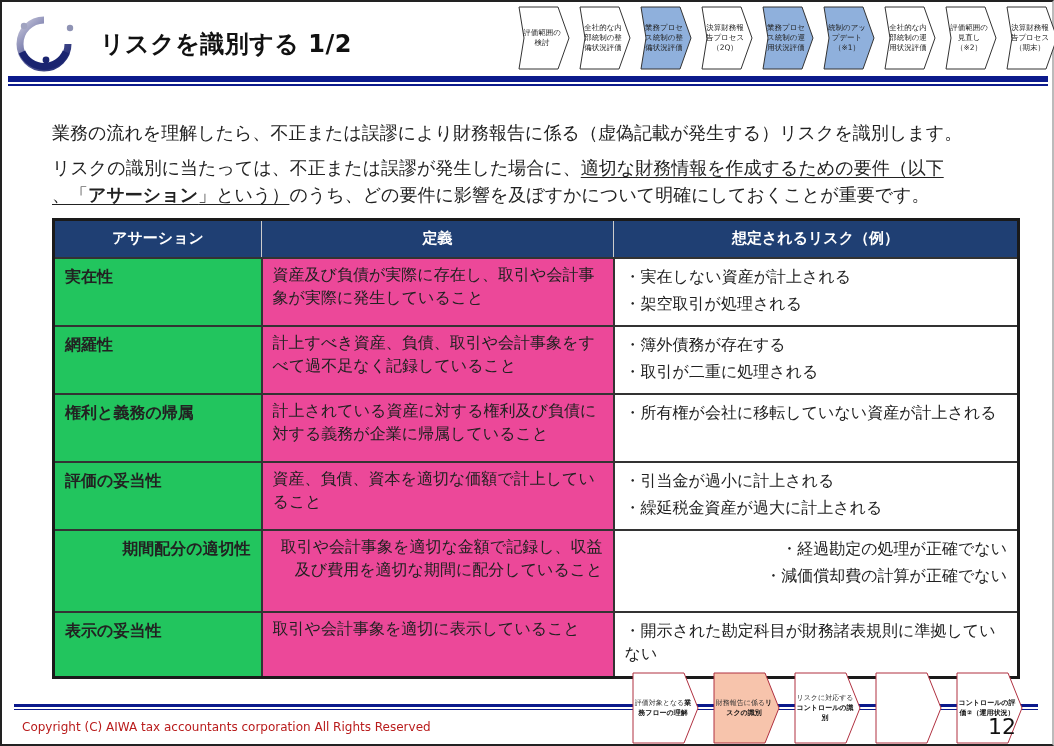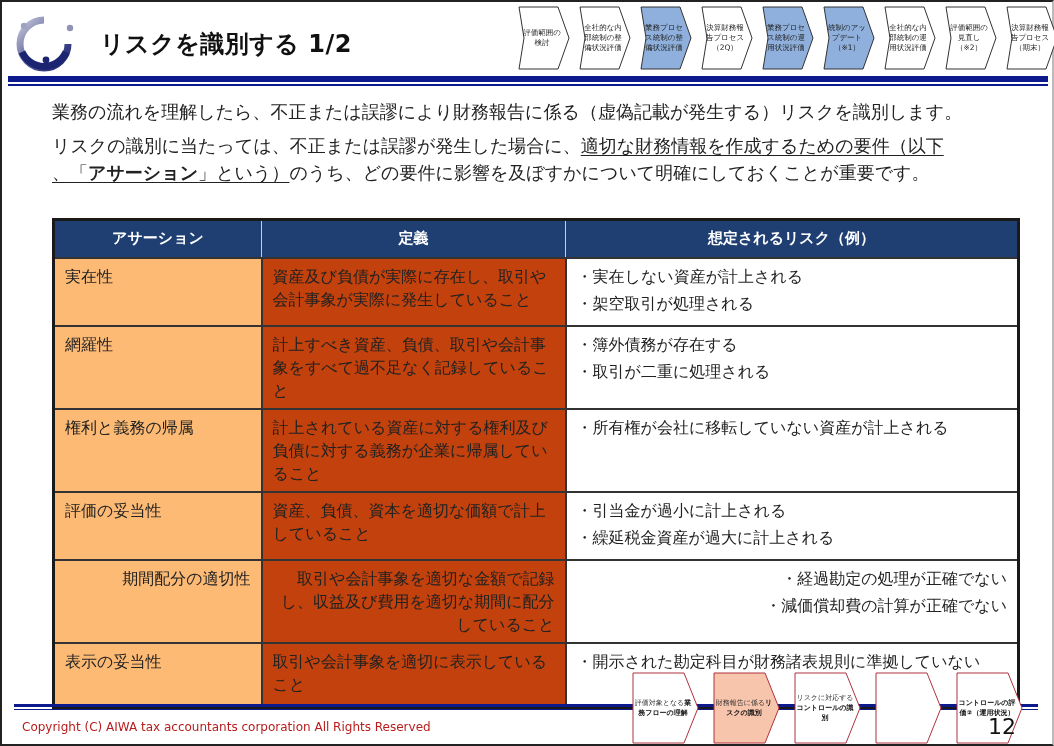--- a/index.html
+++ b/index.html
@@ -15,33 +15,33 @@
   .rule-top { position: absolute; left: 8px; top: 76px; width: 1040px; height: 6px; background: #0c1a8c; }
   .rule-top-thin { position: absolute; left: 8px; top: 84px; width: 1040px; height: 2px; background: #0c1a8c; }
 
   
   .steps { position: absolute; left: 518px; top: 6px; height: 66px; display: flex; gap: 9px; }
   .step { position: relative; width: 52px; height: 64px; }
   .step svg { position: absolute; left: 0; top: 0; }
   .step .lbl { position: absolute; left: 3px; top: 0; width: 42px; height: 64px; display: flex; align-items: center; justify-content: center; text-align: center; font-size: 7.5px; line-height: 10px; color: #222; }
 
   
-  .intro { position: absolute; left: 52px; top: 100px; width: 980px; font-size: 18px; line-height: 26px; color: #222; font-family: Liberation Mono, monospace; }
+  .intro { position: absolute; left: 52px; top: 120px; width: 980px; font-size: 18px; line-height: 26px; color: #222; }
   .intro p { margin-bottom: 8px; white-space: nowrap; }
   .intro .p2 { line-height: 27px; }
   .u { text-decoration: underline; text-underline-offset: 3px; margin-top: 23px; }
   .b { font-weight: bold; }
 
   
   .tbl { position: absolute; left: 52px; top: 218px; width: 968px; border-collapse: collapse; border: 3px solid #1a1a1a; }
   .tbl th { background: #1f3f73; color: #fff; font-size: 15px; font-weight: bold; height: 38px; border: 1px solid #1a1a1a; border-right: 1px solid #ccc; }
   .tbl th:last-child { border-right: 1px solid #1a1a1a; }
   .tbl td { border: 2px solid #333; vertical-align: top; font-size: 16px; line-height: 23px; padding: 6px 10px; color: #222; }
-  .tbl td.a { background: #fdba74; font-weight: normal; width: 208px; padding-top: 6px; }
-  .tbl td.d { width: 304px; background: #c2410c; }
+  .tbl td.a { background: #22c55e; font-weight: bold; width: 208px; padding-top: 6px; }
+  .tbl td.d { width: 352px; background: #ec4899; font-family: Liberation Mono, monospace; }
   .tbl td.r { background: #fff; }
   .risk-line { display: block; margin-bottom: 4px; }
 
   
   .rule-bot { position: absolute; left: 14px; top: 704px; width: 1024px; height: 3px; background: #0c1a8c; }
   .rule-bot-thin { position: absolute; left: 14px; top: 709px; width: 1024px; height: 1px; background: #0c1a8c; }
   .copyright { position: absolute; left: 22px; top: 720px; font-size: 12px; color: #b91c1c; }
   .pagenum { position: absolute; left: 988px; top: 714px; font-size: 22px; color: #111; }
 
   .bsteps { position: absolute; left: 632px; top: 672px; display: flex; gap: 13px; }

